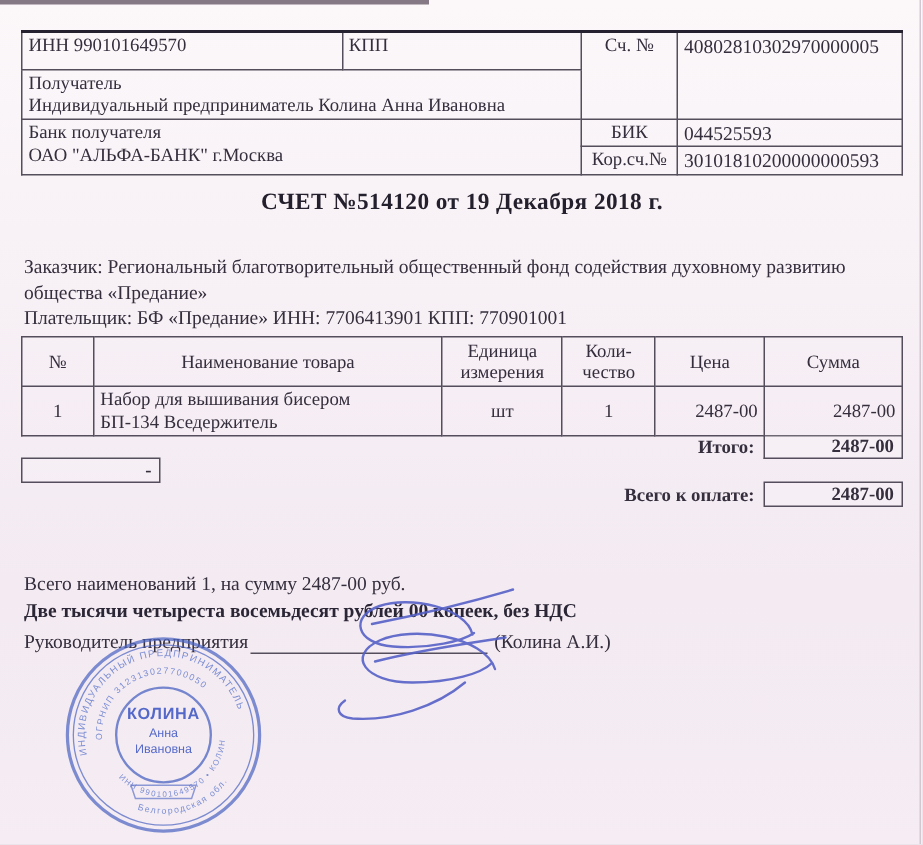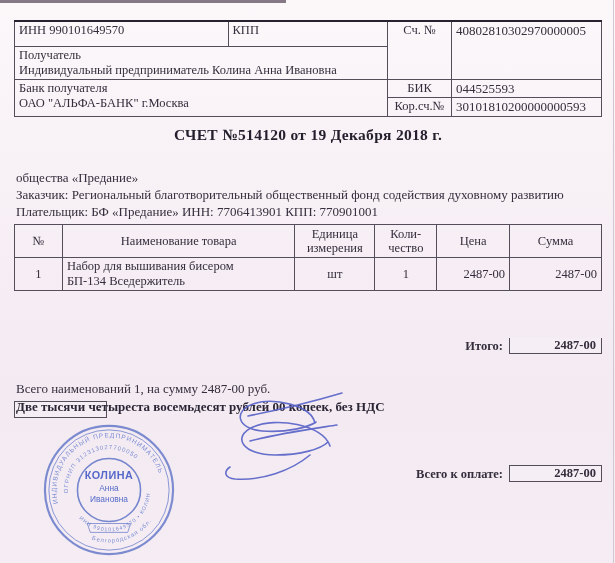--- a/index.html
+++ b/index.html
@@ -49,21 +49,21 @@
   th.h-num { width:48px; } th.h-name { width:233px; } th.h-unit { width:80px; }
   th.h-qty { width:62px; } th.h-price { width:73px; } th.h-sum { width:92px; }
   tr.item td { height:33px; vertical-align:middle; }
   td.i-num { text-align:center; }
   td.i-name { line-height:1.2; padding-left:5px; }
   td.i-unit, td.i-qty { text-align:center; }
   td.i-price, td.i-sum { text-align:right; padding-right:5px; }
 
   
   .totals { position:absolute; left:14px; top:290px; width:588px; font-size:12.5px; }
-  .totals .trow { display:flex; height:16px; align-items:flex-end;margin-top:48px; }
+  .totals .trow { display:flex; height:16px; align-items:flex-end; }
   .totals .tlabel { flex:1; text-align:right; font-weight:bold; padding-right:6px; line-height:16px; }
   .totals .tvalue {
     width:93px; border:1px solid #544e5c; margin-top:-1px;
     font-weight:bold; text-align:right; padding-right:5px; line-height:15px; background:rgba(255,255,255,.15);
   }
   .totals .trow:first-child .tvalue { margin-top:0; border-top:none; }
 
   
   .summary { position:absolute; left:16px; top:381px; width:586px; font-size:13px; line-height:1.2; }
   .summary .words { font-weight:bold; margin-top:2px; color:#2b2635; }
@@ -111,22 +111,22 @@
     <tr class="r4">
       <td class="c-corrlabel">Кор.сч.№</td>
       <td class="c-corrval">30101810200000000593</td>
     </tr>
   </tbody>
     </table>
 
   <div class="doc-title">СЧЕТ №514120 от 19 Декабря 2018 г.</div>
 
   <div class="parties">
+    <div>Заказчик: Региональный благотворительный общественный фонд содействия духовному развитию</div>
     <div>общества «Предание»</div>
-    <div>Заказчик: Региональный благотворительный общественный фонд содействия духовному развитию</div>
     <div>Плательщик: БФ «Предание» ИНН: 7706413901 КПП: 770901001</div>
   </div>
 
   <table class="items">
     <thead>
       <tr>
         <th class="h-num">№</th>
         <th class="h-name">Наименование товара</th>
         <th class="h-unit">Единица измерения</th>
         <th class="h-qty">Коли-чество</th>
@@ -161,20 +161,23 @@
       <div class="tlabel">Всего к оплате:</div>
       <div class="tvalue">2487-00</div>
     </div>
   </div>
 
   <div class="summary">
     <div>Всего наименований 1, на сумму 2487-00 руб.</div>
     <div class="words">Две тысячи четыреста восемьдесят рублей 00 копеек, без НДС</div>
   </div>
 
+  <div class="sig-row sig1">
+    <span>Руководитель предприятия</span><span class="sig-line"></span><span>(Колина А.И.)</span>
+  </div>
 
   <svg class="stamp" viewBox="-70 -70 140 140">
     <g stroke="#4a63c2" fill="none">
       <circle r="65" stroke-width="2.2" opacity=".8"></circle>
       <circle r="61" stroke-width=".9" opacity=".8"></circle>
       <circle r="32" stroke-width="1.6" opacity=".85"></circle>
     </g>
     <defs>
       <path id="arcOutTop" d="M -52.8 8 A 53.4 53.4 0 1 1 52.8 8"></path>
       <path id="arcOutBot" d="M -46 27 A 53.4 53.4 0 0 0 46 27"></path>

